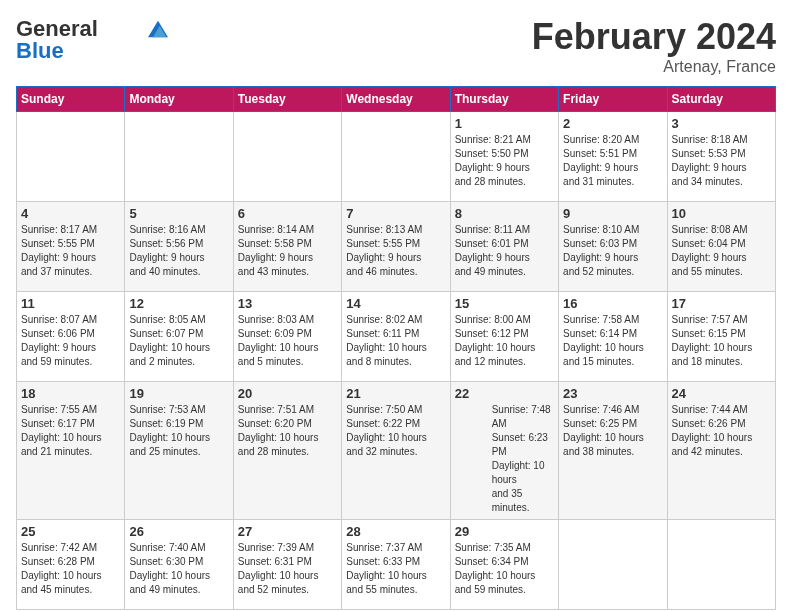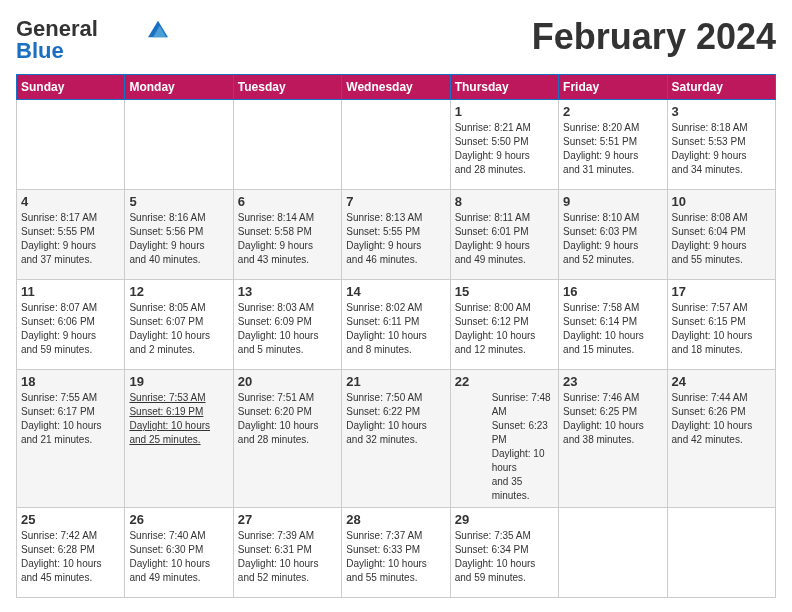--- a/index.html
+++ b/index.html
@@ -90,20 +90,21 @@
         <svg class="logo-icon" viewBox="0 0 24 20">
           <polygon points="0,20 12,0 24,20" fill="#1a6fc4"></polygon>
           <polygon points="6,20 14,6 22,20" fill="#4a9fd4"></polygon>
         </svg>
       </div>
       <div style="font-size:22px;font-weight:bold;color:#1a6fc4;margin-top:-4px;">Blue</div>
     </div>
   </div>
   <div class="title-area">
     <div class="month-title">February 2024</div>
+    <div class="location">Artenay, France</div>
   </div>
 </div>
 
 <table>
   <thead>
     <tr>
     <th>Sunday</th>
         <th>Monday</th>
         <th>Tuesday</th>
         <th>Wednesday</th>
@@ -245,21 +246,21 @@
       <tr>
         <td>
           <span class="day-number">18</span>
           <div class="day-info" style="white-space: pre-line;">Sunrise: 7:55 AM
 Sunset: 6:17 PM
 Daylight: 10 hours
 and 21 minutes.</div>
         </td>
         <td>
           <span class="day-number">19</span>
-          <div class="day-info" style="white-space: pre-line; text-decoration: underline;">Sunrise: 7:53 AM
+          <div class="day-info" style="white-space: pre-line;">Sunrise: 7:53 AM
 Sunset: 6:19 PM
 Daylight: 10 hours
 and 25 minutes.</div>
         </td>
         <td>
           <span class="day-number">20</span>
           <div class="day-info" style="white-space: pre-line;">Sunrise: 7:51 AM
 Sunset: 6:20 PM
 Daylight: 10 hours
 and 28 minutes.</div>

